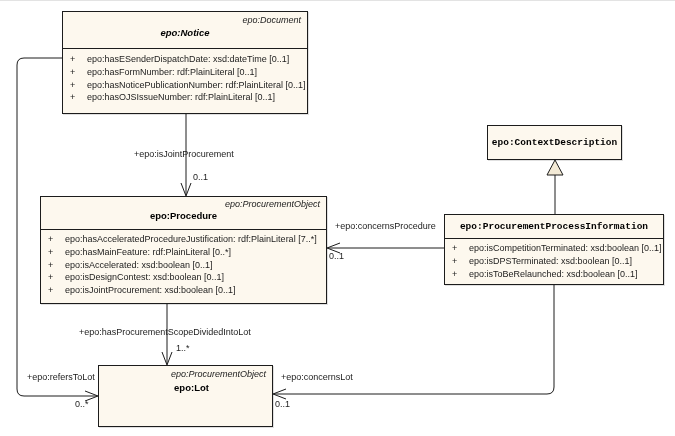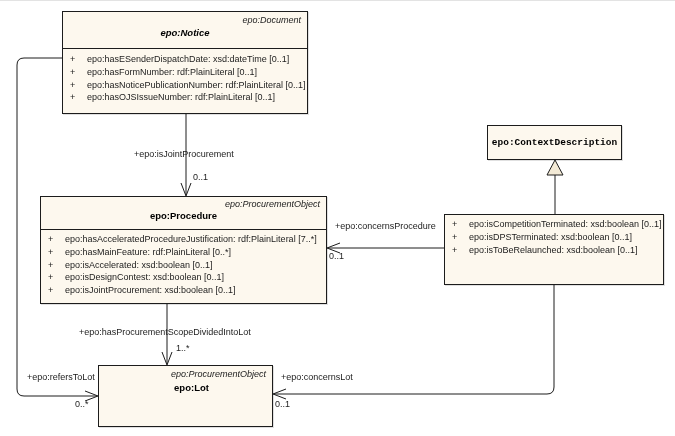--- a/index.html
+++ b/index.html
@@ -148,20 +148,25 @@
     </div>
   </div>
 
   <div class="uml-class" style="left:487px;top:124px;width:135px;height:35px;">
     <div class="hdr-center">
       <div class="cname">epo:ContextDescription</div>
     </div>
   </div>
 
   <div class="uml-class" style="left:444px;top:213px;width:220px;height:71px;">
+    <div class="hdr with-divider" style="height:24px;">
+      <div class="hdr-center">
+        <div class="cname">epo:ProcurementProcessInformation</div>
+      </div>
+    </div>
     <div class="attrs" style="padding-top:3px;">
       <div class="attr">
         <span class="vis">+</span>
         <span>epo:isCompetitionTerminated: xsd:boolean [0..1]</span>
       </div>
       <div class="attr">
         <span class="vis">+</span>
         <span>epo:isDPSTerminated: xsd:boolean [0..1]</span>
       </div>
       <div class="attr">

